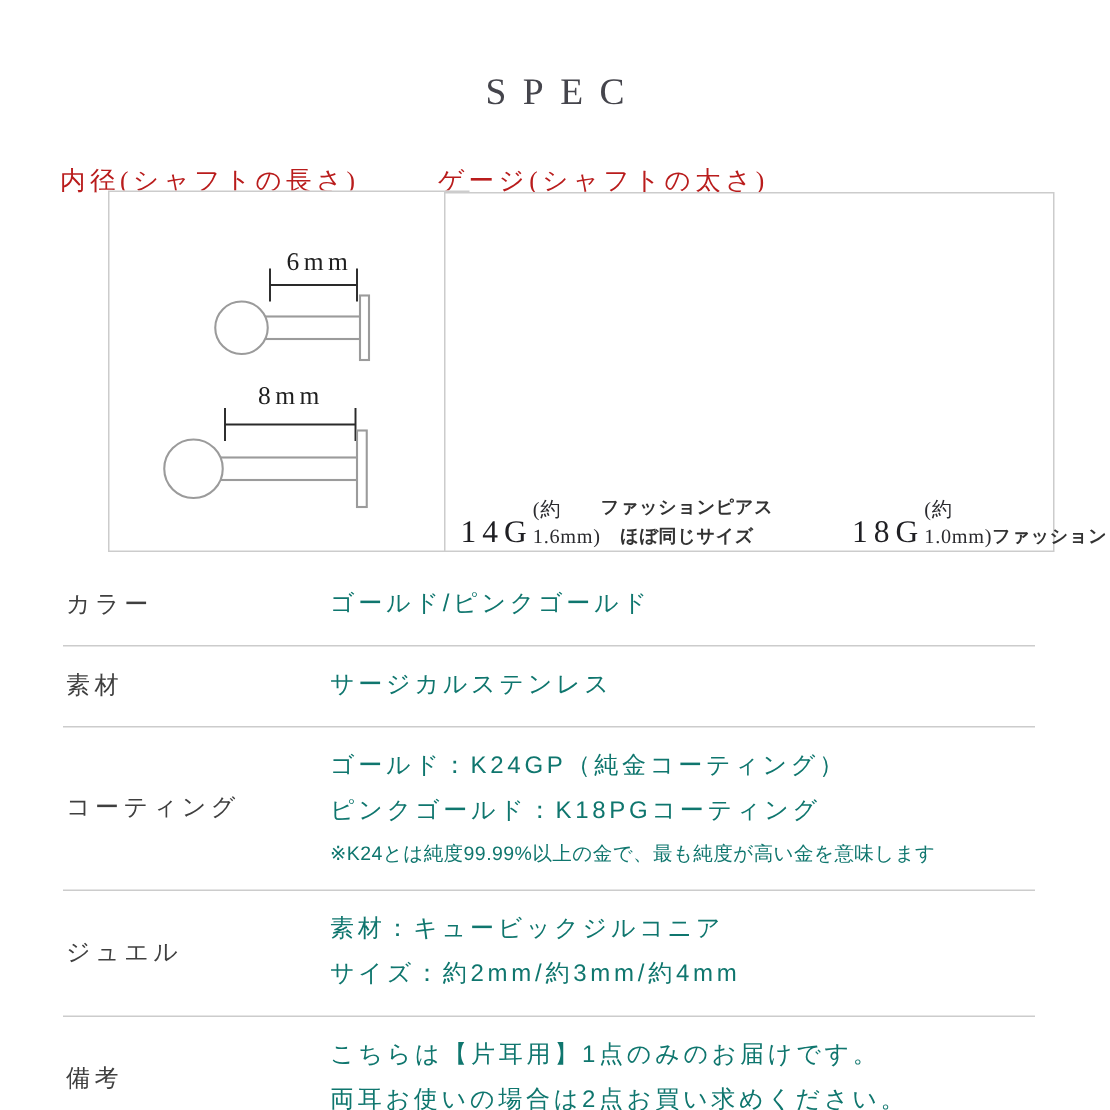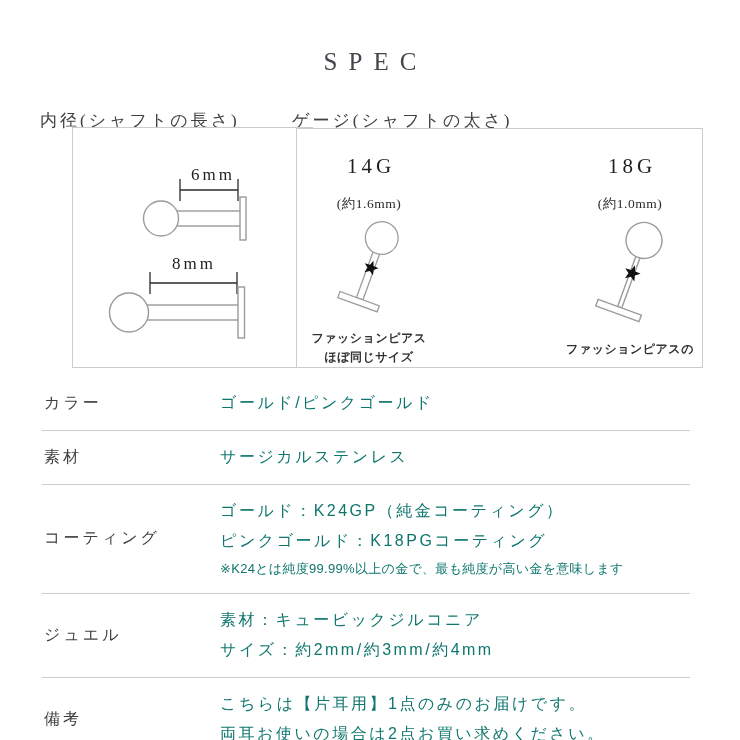--- a/index.html
+++ b/index.html
@@ -11,34 +11,34 @@
   }
   .serif { font-family:"Liberation Serif","DejaVu Serif",serif;margin-top:16px; }
 
   .title {
     position:absolute; top:32px; left:0; width:100%;
     text-align:center; font-size:25px; letter-spacing:11px;
     color:#45454c; font-weight:400; text-indent:11px;
   }
   .sec-heading {
     position:absolute; top:93px; font-size:17px; letter-spacing:3px;
-    color:#404040; font-weight:400; white-space:nowrap;
+    color:#b91c1c; font-weight:400; white-space:nowrap;
   }
   #heading-left  { left:40px; }
   #heading-right { left:292px; }
 
   .diagram-box {
     position:absolute; border:1px solid #cccccc; background:#fff;
   }
   #box-inner { left:44px;  top:127px; width:241px; height:241px;margin-left:28px; }
   #box-gauge { left:296px; top:128px; width:407px; height:240px;
                display:flex; justify-content:space-between; padding:8px 6px 0 6px; }
 
   .gauge-col {
-    width:132px; display:flex; flex-direction:column; align-items:center;
+    width:132px; display:flex; flex-direction:row; align-items:flex-end;
   }
   .g-size {
     font-size:21px; letter-spacing:4px; color:#1f1f23; text-indent:4px;
     line-height:26px;
   }
   .g-thick {
     font-size:13.5px; letter-spacing:0.5px; color:#2b2b2f; line-height:18px;
   }
   .g-caption {
     margin-top:5px; font-size:12px; font-weight:bold; color:#333;

